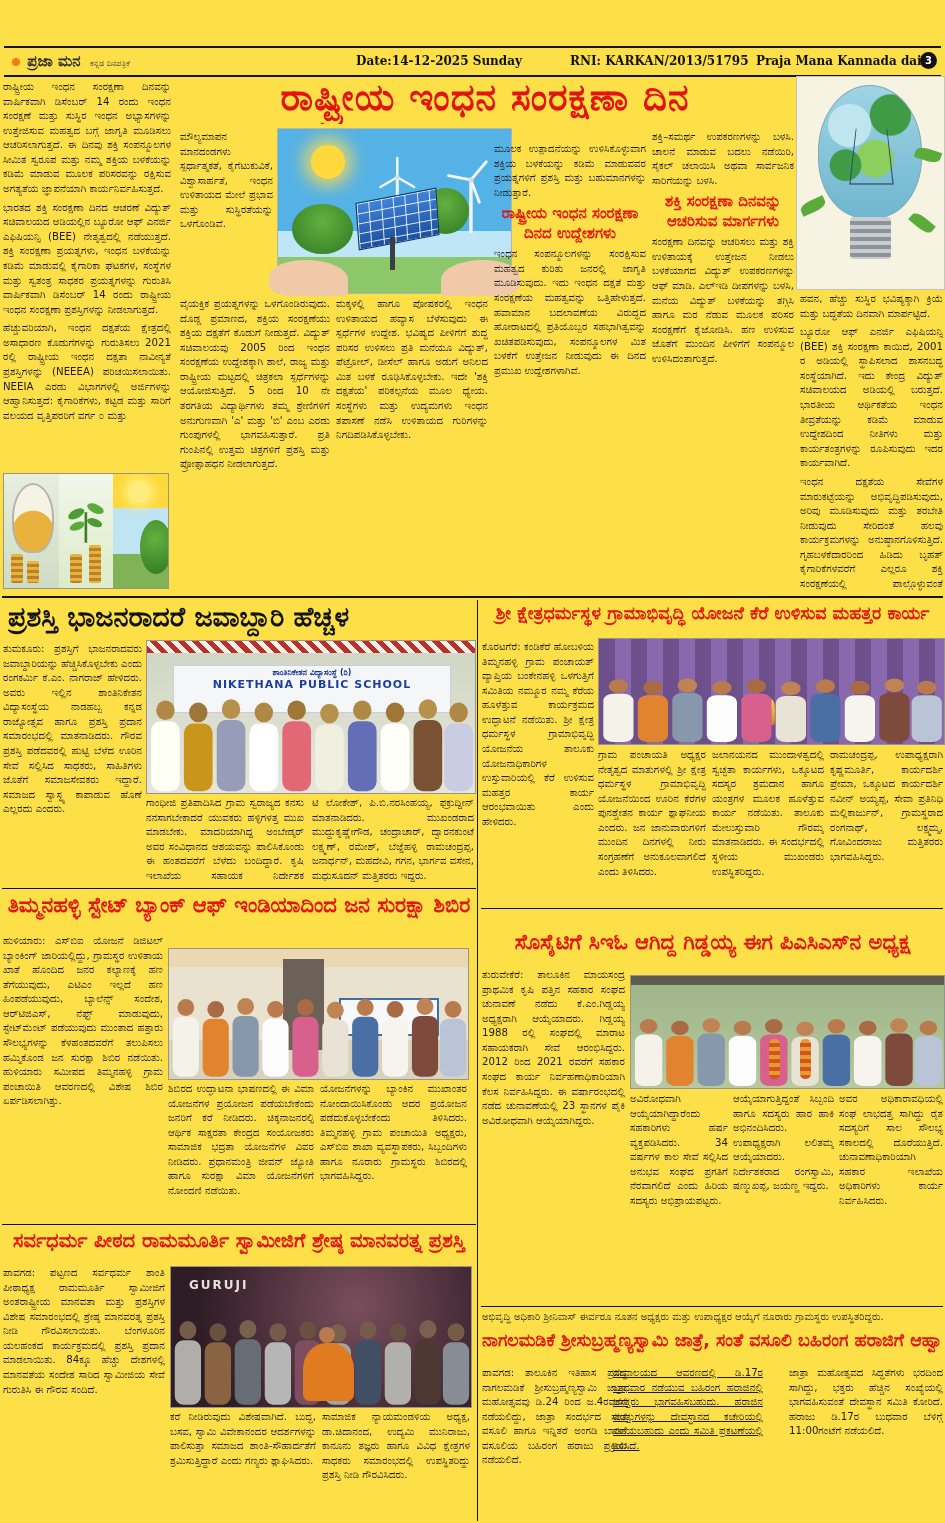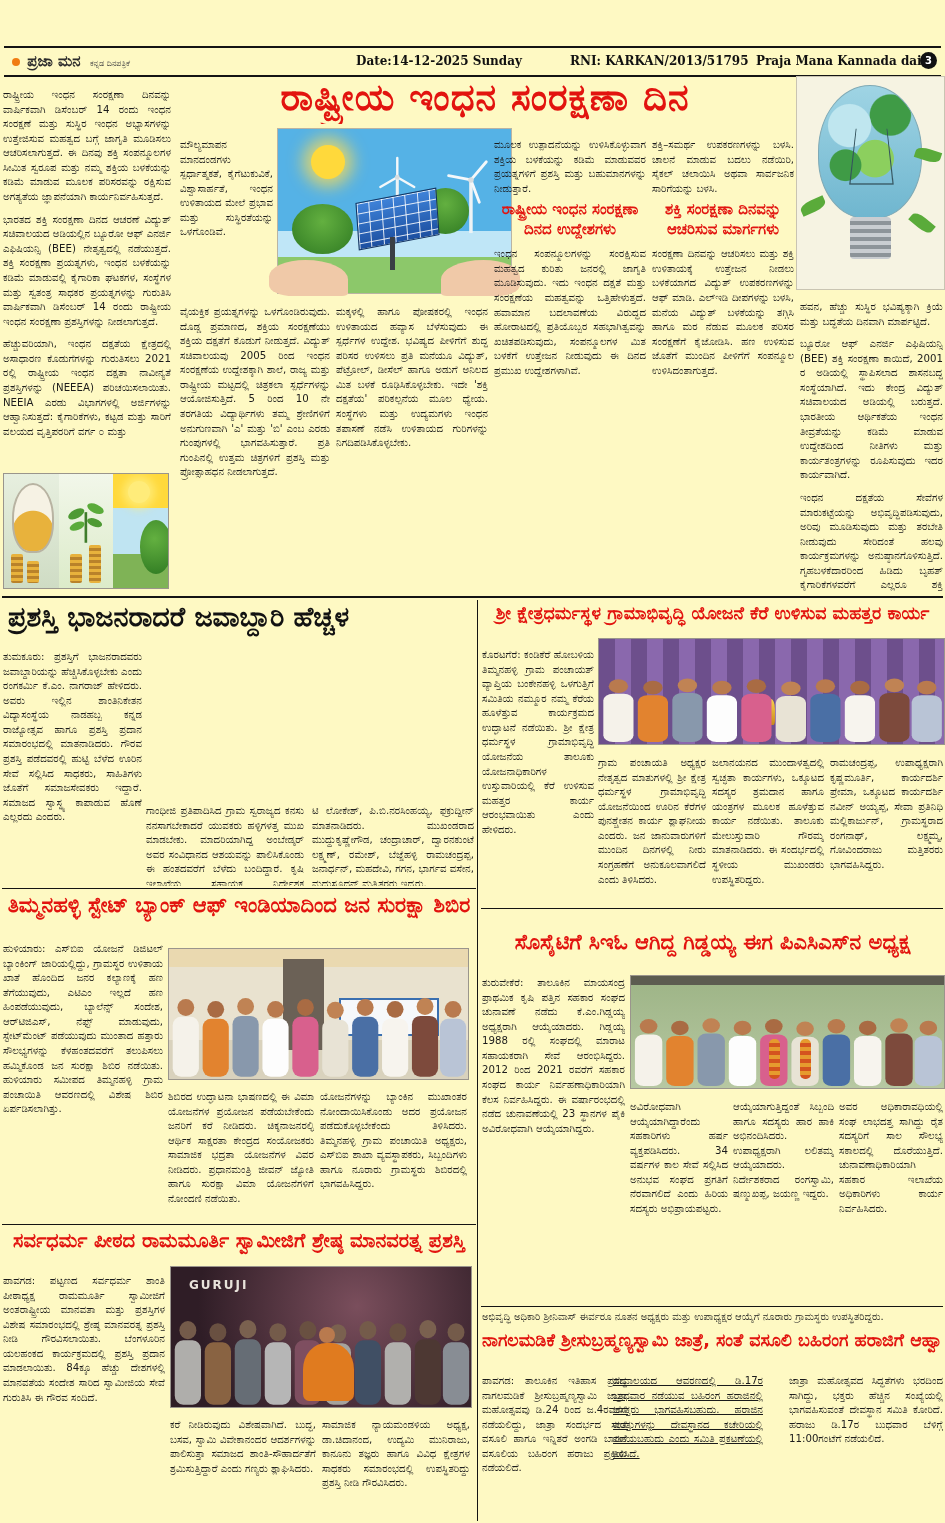--- a/index.html
+++ b/index.html
@@ -1,32 +1,32 @@
 <!DOCTYPE html>
 <html><head>
 <meta charset="utf-8">
 <style>
   html,body{margin:0;padding:0;background:#e8e8e4;}
-  .page{position:relative;width:945px;height:1523px;background:#fef9c3;margin:0 auto;
+  .page{position:relative;width:945px;height:1523px;background:#fde047;margin:0 auto;
         font-family:"DejaVu Sans",sans-serif;color:#1b1b1b;overflow:hidden;}
   
   .hdr{position:absolute;left:4px;top:46px;width:937px;height:27px;
        border-top:2px solid #141414;border-bottom:2px solid #141414;}
   .mast{position:absolute;left:6px;top:4px;font-weight:bold;font-size:15px;color:#2c2c2c;}
   .mast .dot{display:inline-block;width:8px;height:8px;border-radius:50%;background:#f07c12;margin:0 2px;}
   .mast-sub{font-size:8px;font-weight:normal;color:#444;margin-left:4px;}
   .hdr-serif{font-family:"DejaVu Serif",serif;font-weight:bold;font-size:12px;color:#111;position:absolute;top:6px;}
   .pgnum{position:absolute;right:4px;top:4px;width:17px;height:17px;border-radius:50%;background:#111;
          color:#fff;font-size:10px;font-weight:bold;text-align:center;line-height:17px;}
   
   .hrule{position:absolute;height:2px;background:#141414;}
   .vrule{position:absolute;width:1px;background:#141414;}
   
   .col{position:absolute;overflow:hidden;font-size:10.2px;line-height:1.43;text-align:justify;}
-  .col p{margin:8px 0 4px 0;}
+  .col p{margin:0 0 4px 0;}
   .subhead{color:#e2140f;font-weight:bold;text-align:center;font-size:15px;line-height:1.3;margin:4px 0;}
   .hl{position:absolute;overflow:hidden;white-space:nowrap;font-weight:bold;}
   .hl-red{color:#e2140f;}
   .hl-main{font-size:37px;text-align:center;letter-spacing:1px;}
   .hl-blk{font-family:"DejaVu Serif",serif;color:#121212;font-size:27px;}
   .hl-m{font-size:21px;text-align:center;}
   .hl-s{font-size:17.5px;text-align:center;}
   .tailline{position:absolute;overflow:hidden;white-space:nowrap;font-size:10px;}
   
   .photo{position:absolute;overflow:hidden;border:1px solid #9a958c;}
@@ -219,21 +219,21 @@
 
   <div class="col" style="left:180px;top:130px;width:93px;height:162px;">
     <p>ಮೌಲ್ಯಮಾಪನ ಮಾನದಂಡಗಳು ಸ್ಪರ್ಧಾತ್ಮಕತೆ, ಕೈಗೆಟುಕುವಿಕೆ, ವಿಶ್ವಾಸಾರ್ಹತೆ, ಇಂಧನ ಉಳಿತಾಯದ ಮೇಲೆ ಪ್ರಭಾವ ಮತ್ತು ಸುಸ್ಥಿರತೆಯನ್ನು ಒಳಗೊಂಡಿವೆ.</p>
   </div>
   <div class="col" style="left:180px;top:297px;width:150px;height:296px;">
     <p>ವೈಯಕ್ತಿಕ ಪ್ರಯತ್ನಗಳನ್ನು ಒಳಗೊಂಡಿರುವುದು. ದೊಡ್ಡ ಪ್ರಮಾಣದ, ಶಕ್ತಿಯ ಸಂರಕ್ಷಣೆಯು ಶಕ್ತಿಯ ದಕ್ಷತೆಗೆ ಕೊಡುಗೆ ನೀಡುತ್ತದೆ. ವಿದ್ಯುತ್ ಸಚಿವಾಲಯವು 2005 ರಿಂದ ಇಂಧನ ಸಂರಕ್ಷಣೆಯ ಉದ್ದೇಶಕ್ಕಾಗಿ ಶಾಲೆ, ರಾಜ್ಯ ಮತ್ತು ರಾಷ್ಟ್ರೀಯ ಮಟ್ಟದಲ್ಲಿ ಚಿತ್ರಕಲಾ ಸ್ಪರ್ಧೆಗಳನ್ನು ಆಯೋಜಿಸುತ್ತಿದೆ. 5 ರಿಂದ 10 ನೇ ತರಗತಿಯ ವಿದ್ಯಾರ್ಥಿಗಳು ತಮ್ಮ ಶ್ರೇಣಿಗಳಿಗೆ ಅನುಗುಣವಾಗಿ 'ಎ' ಮತ್ತು 'ಬಿ' ಎಂಬ ಎರಡು ಗುಂಪುಗಳಲ್ಲಿ ಭಾಗವಹಿಸುತ್ತಾರೆ. ಪ್ರತಿ ಗುಂಪಿನಲ್ಲಿ ಉತ್ತಮ ಚಿತ್ರಗಳಿಗೆ ಪ್ರಶಸ್ತಿ ಮತ್ತು ಪ್ರೋತ್ಸಾಹಧನ ನೀಡಲಾಗುತ್ತದೆ.</p>
   </div>
   <div class="col" style="left:336px;top:297px;width:152px;height:296px;">
     <p>ಮಕ್ಕಳಲ್ಲಿ ಹಾಗೂ ಪೋಷಕರಲ್ಲಿ ಇಂಧನ ಉಳಿತಾಯದ ಹವ್ಯಾಸ ಬೆಳೆಸುವುದು ಈ ಸ್ಪರ್ಧೆಗಳ ಉದ್ದೇಶ. ಭವಿಷ್ಯದ ಪೀಳಿಗೆಗೆ ಶುದ್ಧ ಪರಿಸರ ಉಳಿಸಲು ಪ್ರತಿ ಮನೆಯೂ ವಿದ್ಯುತ್, ಪೆಟ್ರೋಲ್, ಡೀಸೆಲ್ ಹಾಗೂ ಅಡುಗೆ ಅನಿಲದ ಮಿತ ಬಳಕೆ ರೂಢಿಸಿಕೊಳ್ಳಬೇಕು. ಇದೇ 'ಶಕ್ತಿ ದಕ್ಷತೆಯ' ಪರಿಕಲ್ಪನೆಯ ಮೂಲ ಧ್ಯೇಯ. ಸಂಸ್ಥೆಗಳು ಮತ್ತು ಉದ್ಯಮಗಳು ಇಂಧನ ತಪಾಸಣೆ ನಡೆಸಿ ಉಳಿತಾಯದ ಗುರಿಗಳನ್ನು ನಿಗದಿಪಡಿಸಿಕೊಳ್ಳಬೇಕು.</p>
   </div>
-  <div class="col" style="left:494px;top:130px;width:152px;height:463px;">
+  <div class="col" style="left:494px;top:142px;width:152px;height:463px;">
     <p>ಮೂಲಕ ಉತ್ಪಾದನೆಯನ್ನು ಉಳಿಸಿಕೊಳ್ಳುವಾಗ ಶಕ್ತಿಯ ಬಳಕೆಯನ್ನು ಕಡಿಮೆ ಮಾಡುವವರ ಪ್ರಯತ್ನಗಳಿಗೆ ಪ್ರಶಸ್ತಿ ಮತ್ತು ಬಹುಮಾನಗಳನ್ನು ನೀಡುತ್ತಾರೆ.</p>
     <div class="subhead">ರಾಷ್ಟ್ರೀಯ ಇಂಧನ ಸಂರಕ್ಷಣಾ ದಿನದ ಉದ್ದೇಶಗಳು</div>
     <p>ಇಂಧನ ಸಂಪನ್ಮೂಲಗಳನ್ನು ಸಂರಕ್ಷಿಸುವ ಮಹತ್ವದ ಕುರಿತು ಜನರಲ್ಲಿ ಜಾಗೃತಿ ಮೂಡಿಸುವುದು. ಇದು ಇಂಧನ ದಕ್ಷತೆ ಮತ್ತು ಸಂರಕ್ಷಣೆಯ ಮಹತ್ವವನ್ನು ಒತ್ತಿಹೇಳುತ್ತದೆ. ಹವಾಮಾನ ಬದಲಾವಣೆಯ ವಿರುದ್ಧದ ಹೋರಾಟದಲ್ಲಿ ಪ್ರತಿಯೊಬ್ಬರ ಸಹಭಾಗಿತ್ವವನ್ನು ಖಚಿತಪಡಿಸುವುದು, ಸಂಪನ್ಮೂಲಗಳ ಮಿತ ಬಳಕೆಗೆ ಉತ್ತೇಜನ ನೀಡುವುದು ಈ ದಿನದ ಪ್ರಮುಖ ಉದ್ದೇಶಗಳಾಗಿವೆ.</p>
   </div>
   <div class="col" style="left:652px;top:130px;width:142px;height:463px;">
     <p>ಶಕ್ತಿ–ಸಮರ್ಥ ಉಪಕರಣಗಳನ್ನು ಬಳಸಿ. ಚಾಲನೆ ಮಾಡುವ ಬದಲು ನಡೆಯಿರಿ, ಸೈಕಲ್ ಚಲಾಯಿಸಿ ಅಥವಾ ಸಾರ್ವಜನಿಕ ಸಾರಿಗೆಯನ್ನು ಬಳಸಿ.</p>
     <div class="subhead">ಶಕ್ತಿ ಸಂರಕ್ಷಣಾ ದಿನವನ್ನು ಆಚರಿಸುವ ಮಾರ್ಗಗಳು</div>
     <p>ಸಂರಕ್ಷಣಾ ದಿನವನ್ನು ಆಚರಿಸಲು ಮತ್ತು ಶಕ್ತಿ ಉಳಿತಾಯಕ್ಕೆ ಉತ್ತೇಜನ ನೀಡಲು ಬಳಕೆಯಾಗದ ವಿದ್ಯುತ್ ಉಪಕರಣಗಳನ್ನು ಆಫ್ ಮಾಡಿ. ಎಲ್‌ಇಡಿ ದೀಪಗಳನ್ನು ಬಳಸಿ, ಮನೆಯ ವಿದ್ಯುತ್ ಬಳಕೆಯನ್ನು ತಗ್ಗಿಸಿ ಹಾಗೂ ಮರ ನೆಡುವ ಮೂಲಕ ಪರಿಸರ ಸಂರಕ್ಷಣೆಗೆ ಕೈಜೋಡಿಸಿ. ಹಣ ಉಳಿಸುವ ಜೊತೆಗೆ ಮುಂದಿನ ಪೀಳಿಗೆಗೆ ಸಂಪನ್ಮೂಲ ಉಳಿಸಿದಂತಾಗುತ್ತದೆ.</p>
   </div>
 
@@ -255,20 +255,30 @@
   <div class="vrule" style="left:477px;top:600px;height:921px;"></div>
   <div class="hrule" style="left:2px;top:888px;width:474px;height:1px;"></div>
   <div class="hrule" style="left:481px;top:908px;width:462px;height:1px;"></div>
   <div class="hrule" style="left:2px;top:1224px;width:474px;height:1px;"></div>
   <div class="hrule" style="left:481px;top:1306px;width:462px;height:1px;"></div>
 
   <div class="hl hl-blk" style="left:8px;top:601px;width:466px;height:36px;">ಪ್ರಶಸ್ತಿ ಭಾಜನರಾದರೆ ಜವಾಬ್ದಾರಿ ಹೆಚ್ಚಳ</div>
   <div class="col" style="left:3px;top:642px;width:139px;height:244px;">
     <p>ತುಮಕೂರು: ಪ್ರಶಸ್ತಿಗೆ ಭಾಜನರಾದವರು ಜವಾಬ್ದಾರಿಯನ್ನು ಹೆಚ್ಚಿಸಿಕೊಳ್ಳಬೇಕು ಎಂದು ರಂಗಕರ್ಮಿ ಕೆ.ಎಂ. ನಾಗರಾಜ್ ಹೇಳಿದರು. ಅವರು ಇಲ್ಲಿನ ಶಾಂತಿನಿಕೇತನ ವಿದ್ಯಾಸಂಸ್ಥೆಯ ನಾಡಹಬ್ಬ ಕನ್ನಡ ರಾಜ್ಯೋತ್ಸವ ಹಾಗೂ ಪ್ರಶಸ್ತಿ ಪ್ರದಾನ ಸಮಾರಂಭದಲ್ಲಿ ಮಾತನಾಡಿದರು. ಗೌರವ ಪ್ರಶಸ್ತಿ ಪಡೆದವರಲ್ಲಿ ಹುಟ್ಟಿ ಬೆಳೆದ ಊರಿನ ಸೇವೆ ಸಲ್ಲಿಸಿದ ಸಾಧಕರು, ಸಾಹಿತಿಗಳು ಜೊತೆಗೆ ಸಮಾಜಸೇವಕರು ಇದ್ದಾರೆ. ಸಮಾಜದ ಸ್ವಾಸ್ಥ್ಯ ಕಾಪಾಡುವ ಹೊಣೆ ಎಲ್ಲರದು ಎಂದರು.</p>
   </div>
+  <div class="photo ph-school" style="left:146px;top:640px;width:328px;height:152px;">
+    <div class="checker"></div>
+    <div class="banner">
+      <div class="b1">ಶಾಂತಿನಿಕೇತನ ವಿದ್ಯಾಸಂಸ್ಥೆ (ರಿ)</div>
+      <div class="b2">NIKETHANA PUBLIC SCHOOL</div>
+    </div>
+    <svg class="crowd-svg crowd-warm" viewBox="0 0 320 100" preserveAspectRatio="none">
+        <use href="#crowd"></use>
+      </svg>
+  </div>
   <div class="col" style="left:146px;top:796px;width:158px;height:90px;">
     <p>ಗಾಂಧೀಜಿ ಪ್ರತಿಪಾದಿಸಿದ ಗ್ರಾಮ ಸ್ವರಾಜ್ಯದ ಕನಸು ನನಸಾಗಬೇಕಾದರೆ ಯುವಕರು ಹಳ್ಳಿಗಳತ್ತ ಮುಖ ಮಾಡಬೇಕು. ಮಾದರಿಯಾಗಿದ್ದ ಅಂಬೇಡ್ಕರ್ ಅವರ ಸಂವಿಧಾನದ ಆಶಯವನ್ನು ಪಾಲಿಸಿಕೊಂಡು ಈ ಹಂತದವರೆಗೆ ಬೆಳೆದು ಬಂದಿದ್ದಾರೆ. ಕೃಷಿ ಇಲಾಖೆಯ ಸಹಾಯಕ ನಿರ್ದೇಶಕ ಎಚ್.ನಾಗರಾಜ್, ಕಸಾಪ ಅಧ್ಯಕ್ಷ ಬಿ.ಪಿ.ಪಾಂಡುರಂಗಯ್ಯ, ರೇಷ್ಮೆ ಇಲಾಖೆ</p>
   </div>
   <div class="col" style="left:312px;top:796px;width:162px;height:90px;">
     <p>ಟಿ ಲೋಕೇಶ್, ಪಿ.ಬಿ.ನರಸಿಂಹಯ್ಯ, ಫಕ್ರುದ್ದೀನ್ ಮಾತನಾಡಿದರು. ಮುಖಂಡರಾದ ಮುದ್ದುಕೃಷ್ಣೇಗೌಡ, ಚಂದ್ರಾಚಾರ್, ದ್ವಾರನಕುಂಟೆ ಲಕ್ಷ್ಮಣ್, ರಮೇಶ್, ಬೆಜ್ಜೆಹಳ್ಳಿ ರಾಮಚಂದ್ರಪ್ಪ, ಜನಾರ್ಧನ್, ಮಹದೇವಿ, ಗಗನ, ಭಾರ್ಗವ ವಸೇನ, ಮಧುಸೂದನ್ ಮತ್ತಿತರರು ಇದ್ದರು.</p>
   </div>
 
   <div class="hl hl-red hl-s" style="left:482px;top:603px;width:461px;height:30px;">ಶ್ರೀ ಕ್ಷೇತ್ರಧರ್ಮಸ್ಥಳ ಗ್ರಾಮಾಭಿವೃದ್ಧಿ ಯೋಜನೆ ಕೆರೆ ಉಳಿಸುವ ಮಹತ್ತರ ಕಾರ್ಯ</div>
   <div class="col" style="left:482px;top:640px;width:112px;height:264px;">
     <p>ಕೊರಟಗೆರೆ: ಕಂಡಿಕೆರೆ ಹೋಬಳಿಯ ತಿಮ್ಮನಹಳ್ಳಿ ಗ್ರಾಮ ಪಂಚಾಯತ್ ವ್ಯಾಪ್ತಿಯ ಬಂಕೇನಹಳ್ಳಿ ಒಳಗುತ್ತಿಗೆ ಸಮಿತಿಯ ನಮ್ಮೂರ ನಮ್ಮ ಕೆರೆಯ ಹೂಳೆತ್ತುವ ಕಾರ್ಯಕ್ರಮದ ಉದ್ಘಾಟನೆ ನಡೆಯಿತು. ಶ್ರೀ ಕ್ಷೇತ್ರ ಧರ್ಮಸ್ಥಳ ಗ್ರಾಮಾಭಿವೃದ್ಧಿ ಯೋಜನೆಯ ತಾಲೂಕು ಯೋಜನಾಧಿಕಾರಿಗಳ ಉಸ್ತುವಾರಿಯಲ್ಲಿ ಕೆರೆ ಉಳಿಸುವ ಮಹತ್ತರ ಕಾರ್ಯ ಆರಂಭವಾಯಿತು ಎಂದು ಹೇಳಿದರು.</p>

